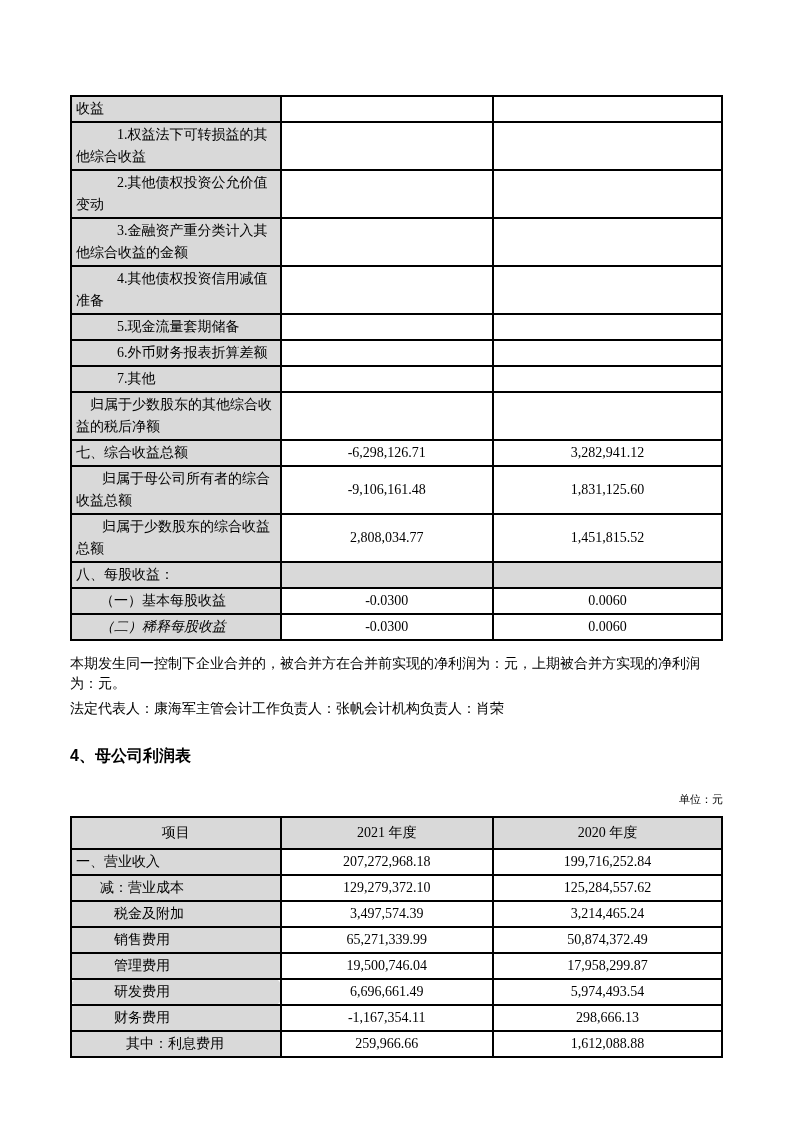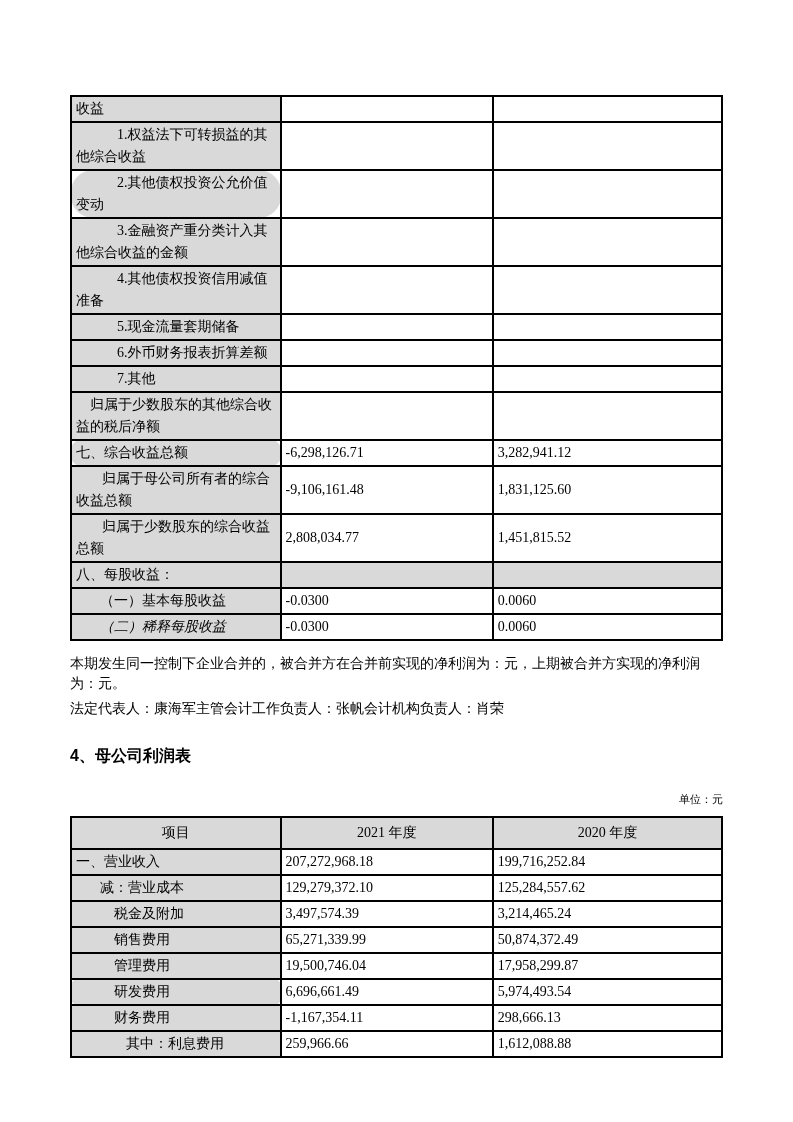--- a/index.html
+++ b/index.html
@@ -34,21 +34,21 @@
     vertical-align: middle;
     overflow: hidden;
     word-break: break-all;
   }
   table.fin td.label {
     background: #d9d9d9;
     text-align: left;
   }
   table.fin td.val {
     background: #ffffff;
-    text-align: left;
+    text-align: center;
   }
   table.fin td.val.shade {
     background: #d9d9d9;
   }
   table.fin th {
     background: #d9d9d9;
     font-weight: normal;
     text-align: center;
     padding: 4px;
   }
@@ -95,21 +95,21 @@
           <td class="label" style="text-indent: 0px;">收益</td>
           <td class="val"></td>
           <td class="val"></td>
         </tr>
         <tr>
           <td class="label" style="text-indent: 41px;">1.权益法下可转损益的其他综合收益</td>
           <td class="val"></td>
           <td class="val"></td>
         </tr>
         <tr>
-          <td class="label" style="text-indent: 41px; border-radius: 22px;">2.其他债权投资公允价值变动</td>
+          <td class="label" style="text-indent: 41px;">2.其他债权投资公允价值变动</td>
           <td class="val"></td>
           <td class="val"></td>
         </tr>
         <tr>
           <td class="label" style="text-indent: 41px;">3.金融资产重分类计入其他综合收益的金额</td>
           <td class="val"></td>
           <td class="val"></td>
         </tr>
         <tr>
           <td class="label" style="text-indent: 41px;">4.其他债权投资信用减值准备</td>
@@ -130,21 +130,21 @@
           <td class="label" style="text-indent: 41px;">7.其他</td>
           <td class="val"></td>
           <td class="val"></td>
         </tr>
         <tr>
           <td class="label" style="text-indent: 14px;">归属于少数股东的其他综合收益的税后净额</td>
           <td class="val"></td>
           <td class="val"></td>
         </tr>
         <tr>
-          <td class="label" style="text-indent: 0px; border-radius: 10px;">七、综合收益总额</td>
+          <td class="label" style="text-indent: 0px;">七、综合收益总额</td>
           <td class="val">-6,298,126.71</td>
           <td class="val">3,282,941.12</td>
         </tr>
         <tr>
           <td class="label" style="text-indent: 26px;">归属于母公司所有者的综合收益总额</td>
           <td class="val">-9,106,161.48</td>
           <td class="val">1,831,125.60</td>
         </tr>
         <tr>
           <td class="label" style="text-indent: 26px;">归属于少数股东的综合收益总额</td>

